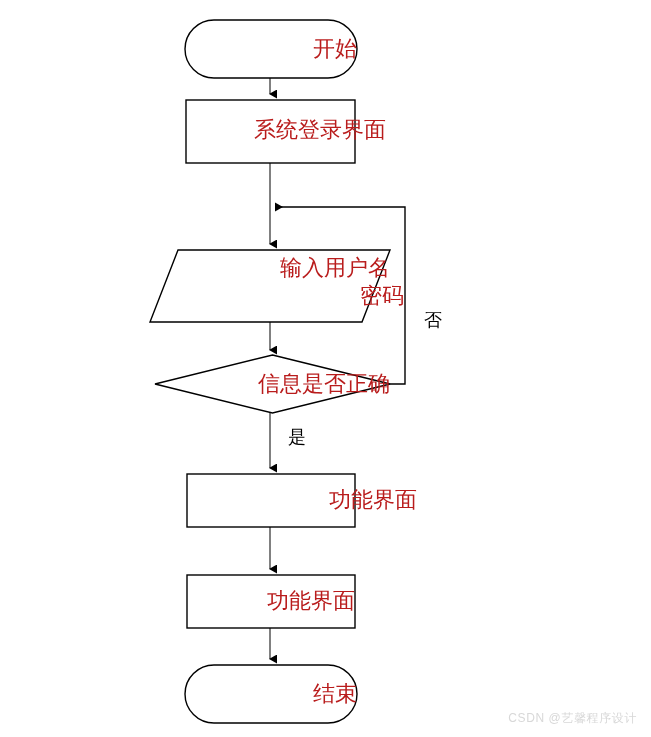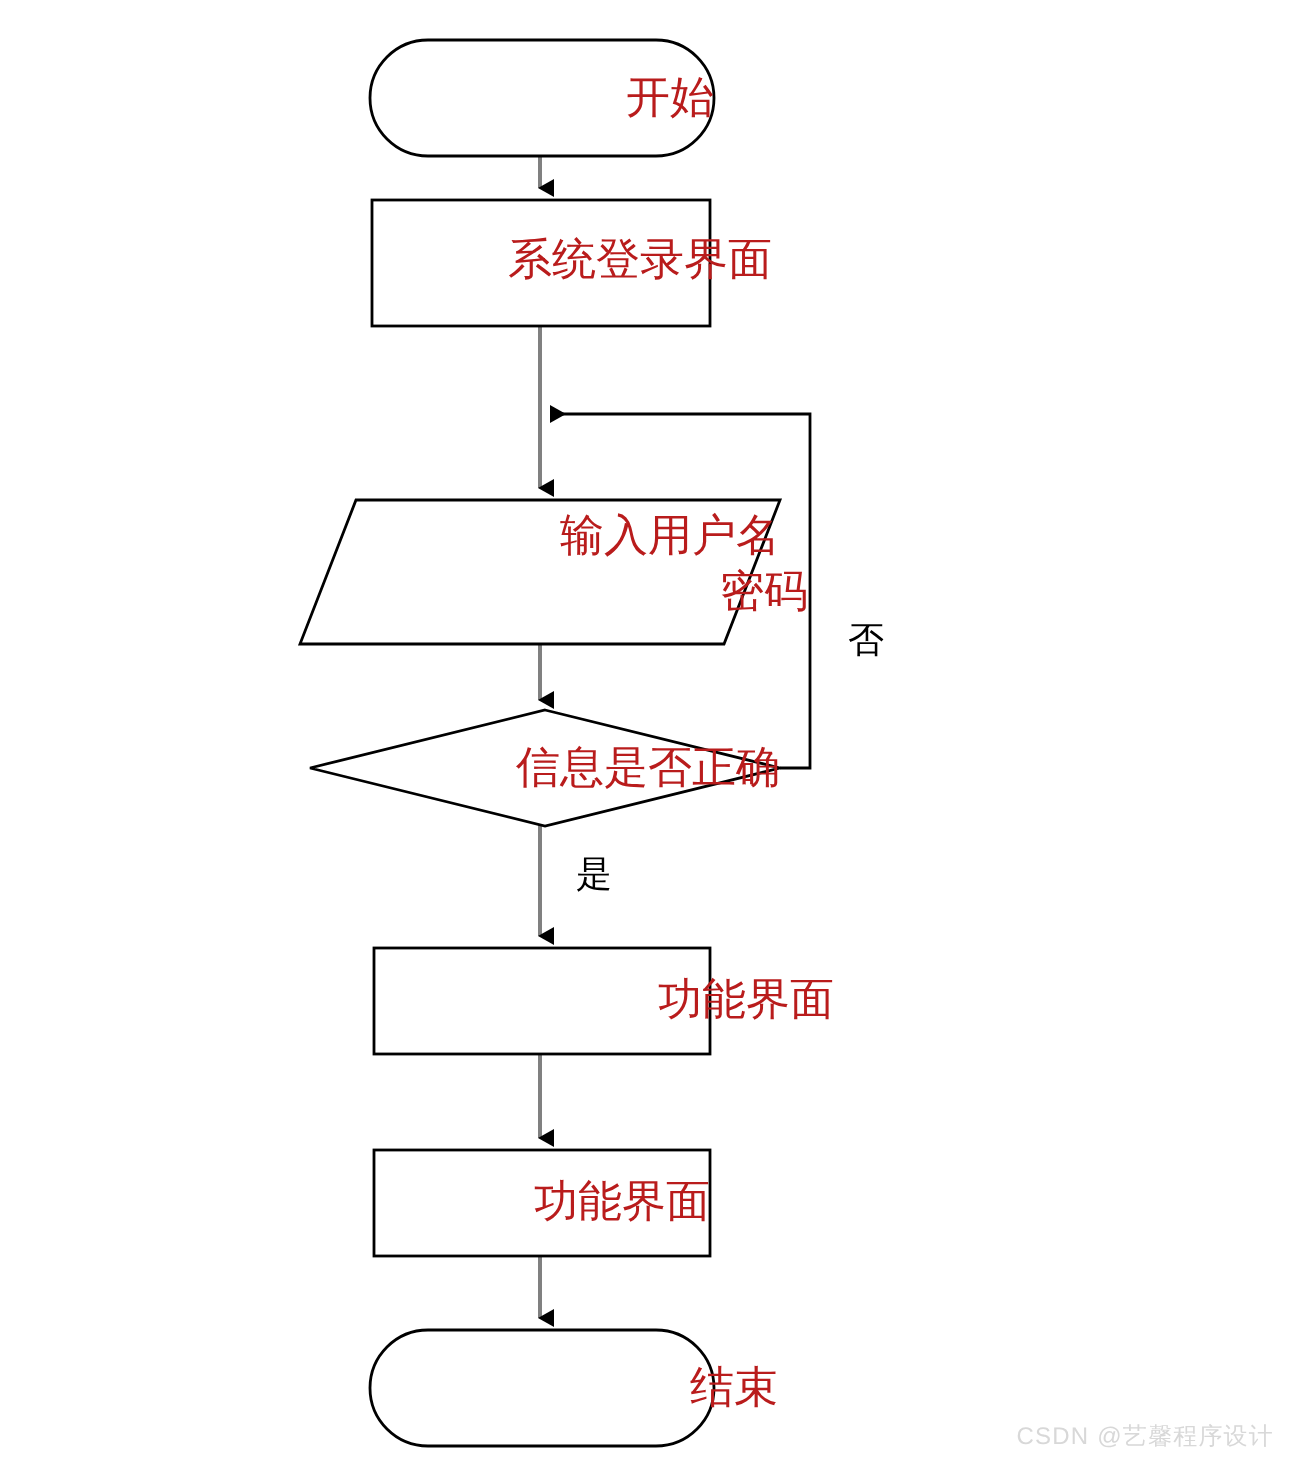--- a/index.html
+++ b/index.html
@@ -103,19 +103,19 @@
 
 <div class="node-label" style="left:150px; top:255px; width:240px;">输入用户名</div>
 <div class="node-label" style="left:164px; top:283px; width:240px;">密码</div>
 
 <div class="node-label" style="left:155px; top:371px; width:235px;">信息是否正确</div>
 
 <div class="node-label" style="left:187px; top:487px; width:204px;padding-left:26px;">功能界面</div>
 
 <div class="node-label" style="left:187px; top:588px; width:168px;">功能界面</div>
 
-<div class="node-label" style="left:185px; top:681px; width:172px;margin-left:32px;">结束</div>
+<div class="node-label" style="left:185px; top:681px; width:172px;">结束</div>
 
 <div class="edge-label" style="left:424px; top:310px;">否</div>
 
 <div class="edge-label" style="left:288px; top:427px;">是</div>
 
 <div class="watermark">CSDN @艺馨程序设计</div>
 
 </body></html>

